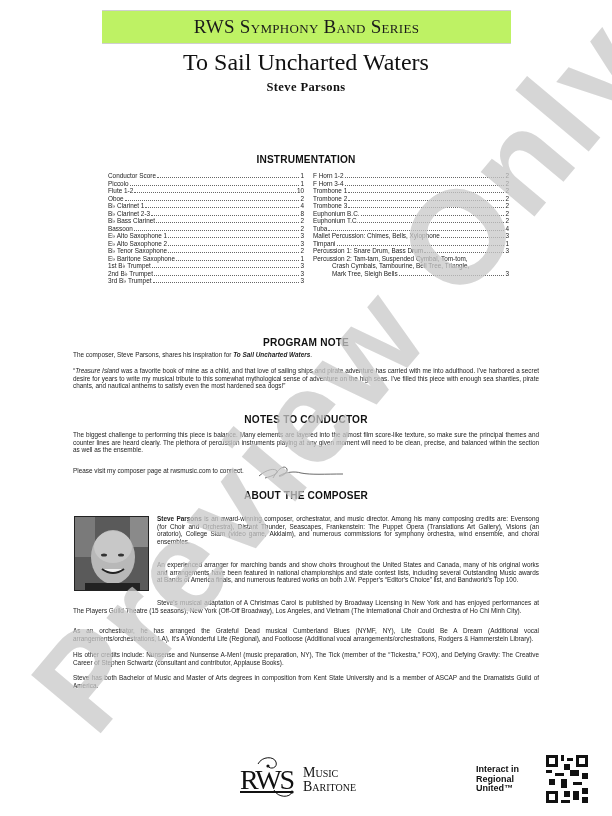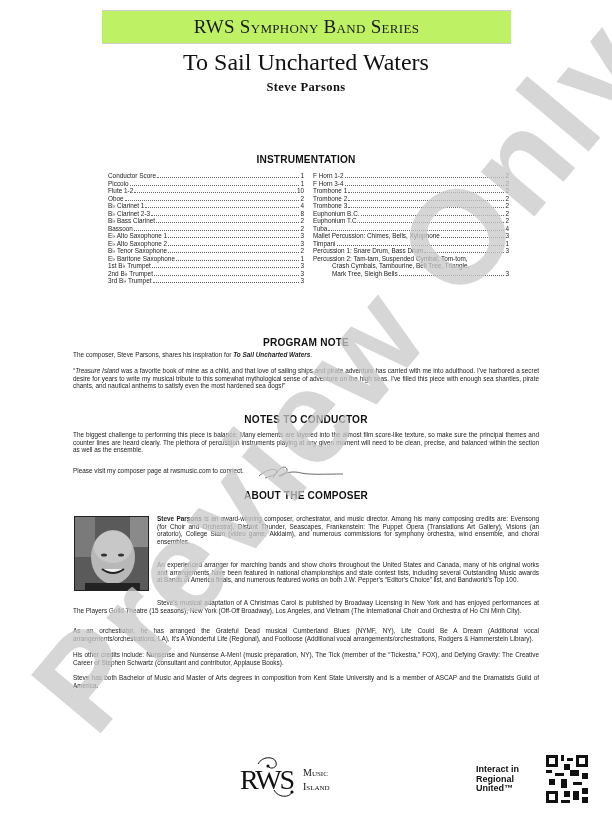--- a/index.html
+++ b/index.html
@@ -260,29 +260,29 @@
 <div class="bio-text" style="left:157px; top:515px; width:382px;">
   <b>Steve Parsons</b><span> is an award-winning composer, orchestrator, and music director. Among his many composing credits are: Evensong (for Choir and Orchestra), Distant Thunder, Seascapes, Frankenstein: The Puppet Opera (Translations Art Gallery), Visions (an oratorio), College Slam (video game, Akklaim), and numerous commissions for symphony orchestra, wind ensemble, and choral ensembles.</span>
 </div>
 <div class="bio-text" style="left:157px; top:561px; width:382px;">An experienced arranger for marching bands and show choirs throughout the United States and Canada, many of his original works and arrangements have been featured in national championships and state contest lists, including several Outstanding Music awards at Bands of America finals, and numerous featured works on both J.W. Pepper's “Editor's Choice” list, and Bandworld's Top 100.</div>
 <div class="bio-text" style="left:73px; top:599px; width:466px; text-indent:84px;">Steve's musical adaptation of A Christmas Carol is published by Broadway Licensing in New York and has enjoyed performances at The Players Guild Theatre (15 seasons), New York (Off-Off Broadway), Los Angeles, and Vietnam (The International Choir and Orchestra of Ho Chi Minh City).</div>
 <div class="bio-text" style="left:73px; top:627px; width:466px;">As an orchestrator, he has arranged the Grateful Dead musical Cumberland Blues (NYMF, NY), Life Could Be A Dream (Additional vocal arrangements/orchestrations, LA), It's A Wonderful Life (Regional), and Footloose (Additional vocal arrangements/orchestrations, Rodgers &amp; Hammerstein Library).</div>
 <div class="bio-text" style="left:73px; top:651px; width:466px;">His other credits include: Nunsense and Nunsense A-Men! (music preparation, NY), The Tick (member of the “Tickestra,” FOX), and Defying Gravity: The Creative Career of Stephen Schwartz (consultant and contributor, Applause Books).</div>
 <div class="bio-text" style="left:73px; top:674px; width:466px;">Steve has both Bachelor of Music and Master of Arts degrees in composition from Kent State University and is a member of ASCAP and the Dramatists Guild of America.</div>
 
 <div class="footer-logo">
-  <span style="position:absolute; left:0; top:8px; font-family:'Liberation Serif',serif; font-size:28px; letter-spacing:-2px; color:#111;">RWS</span>
+  <span style="position:absolute; left:0; top:8px; font-family:'Liberation Serif',serif; font-size:28px; letter-spacing:-2px; color:#111;text-decoration:underline;">RWS</span>
   <svg style="position:absolute; left:8px; top:0;" width="50" height="44" viewBox="0 0 50 44">
     <path d="M10 8 C14 0,26 0,28 6 C30 12,22 14,20 10 M26 34 C30 42,42 42,44 36" fill="none" stroke="#111" stroke-width="1"></path>
     <circle cx="20" cy="10" r="1.6" fill="#111"></circle>
     <circle cx="44" cy="36" r="1.6" fill="#111"></circle>
   </svg>
-  <div style="position:absolute; left:63px; top:10px; font-family:'Liberation Serif',serif; font-variant:small-caps; font-size:10px; line-height:14px; color:#111;">
+  <div style="position:absolute; left:63px; top:10px; font-family:'Liberation Serif',serif; font-variant:small-caps; font-size:14px; line-height:14px; color:#111;">
     <div>Music</div>
-    <div>Island</div>
+    <div>Baritone</div>
   </div>
 </div>
 
 <div class="footer-cloud">
   <div>Interact in</div>
   <div>Regional</div>
   <div>United™</div>
 </div>
 <svg class="qr" viewBox="0 0 14 16">
   <rect width="14" height="16" fill="#fff"></rect>

